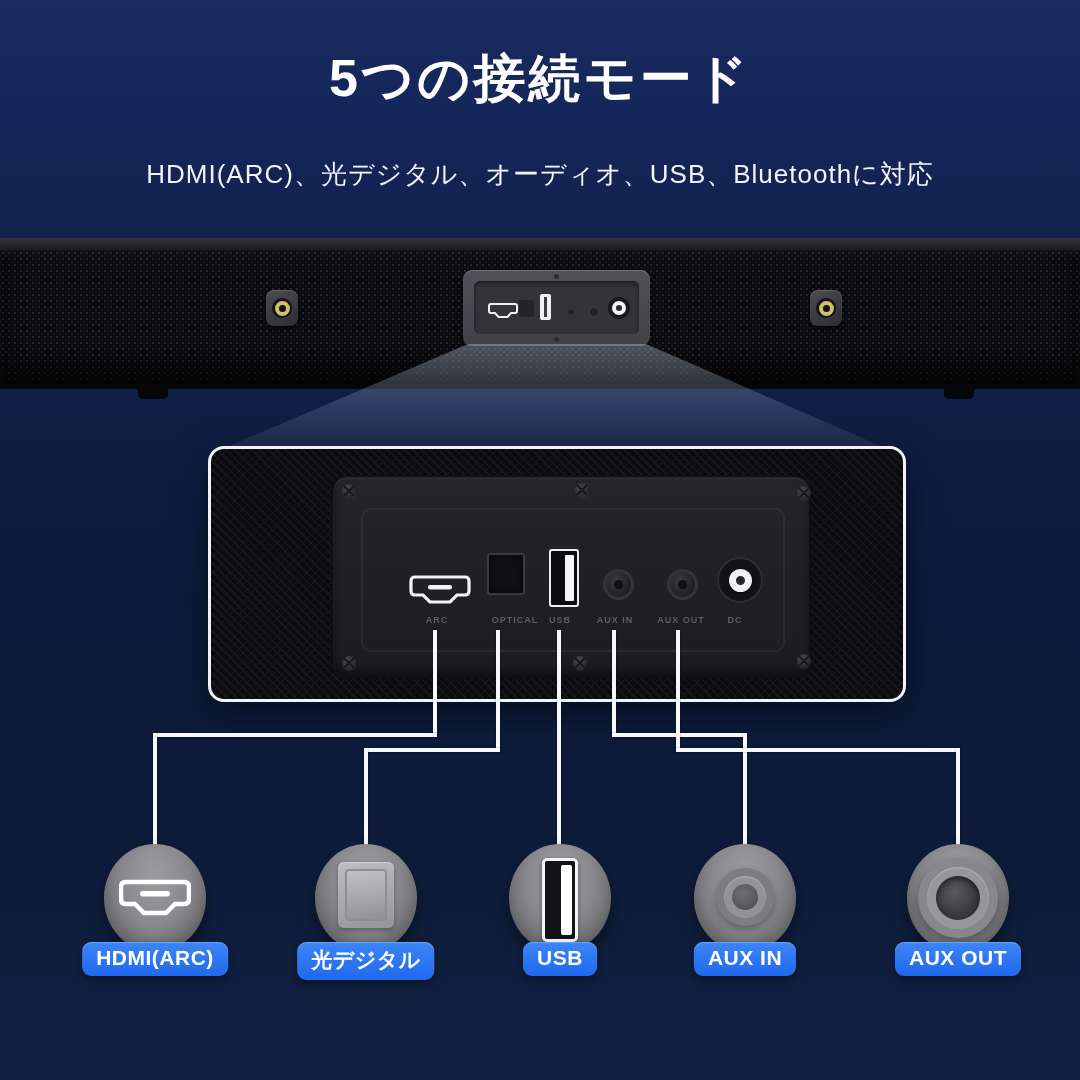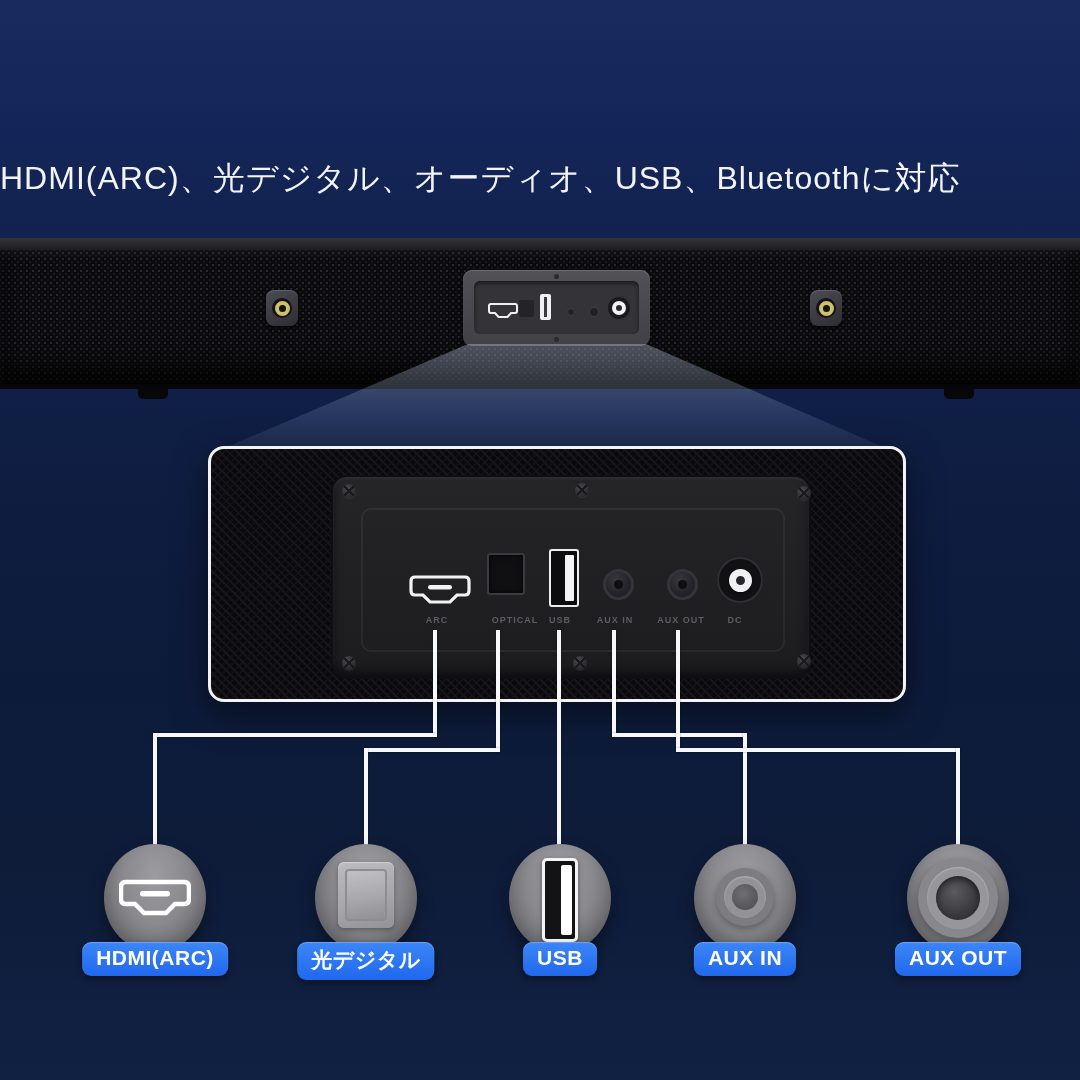--- a/index.html
+++ b/index.html
@@ -7,22 +7,22 @@
     position:relative;width:1080px;height:1080px;overflow:hidden;
     font-family:"Liberation Sans","DejaVu Sans",sans-serif;
     background:linear-gradient(180deg,#182a5e 0%,#14265a 10%,#102048 30%,#0d1b3c 55%,#0e1c3a 80%,#112142 100%);
   }
   
   .title{
     position:absolute;top:44px;left:0;width:100%;text-align:center;
     color:#ffffff;font-size:52px;font-weight:800;letter-spacing:3px;
   }
   .subtitle{
-    position:absolute;top:157px;left:0;width:100%;
-    color:#f2f4fa;font-size:32px;font-weight:500;letter-spacing:1px;
+    position:absolute;top:157px;left:0;width:100%;text-align:center;
+    color:#f2f4fa;font-size:26px;font-weight:500;letter-spacing:1px;
   }
   
   .bar{position:absolute;left:0;top:238px;width:1080px;height:160px;z-index:2;}
   .bar-top{position:absolute;left:0;top:0;width:100%;height:14px;
     background:linear-gradient(180deg,#34343b,#1d1d22 80%);}
   .bar-body{position:absolute;left:0;top:12px;width:100%;height:136px;
     background-color:#0b0b0e;
     background-image:radial-gradient(rgba(44,44,52,.85) 1px,transparent 1.35px),
                      radial-gradient(rgba(26,26,32,.9) 1px,transparent 1.35px);
     background-size:6px 6px;background-position:0 0,3px 3px;
@@ -115,20 +115,21 @@
     color:#ffffff;font-size:21px;font-weight:700;letter-spacing:.5px;
     padding:4px 14px 6px 14px;border-radius:9px;white-space:nowrap;
     box-shadow:0 3px 6px rgba(0,0,0,.4), inset 0 1px 1px rgba(255,255,255,.25);}
   svg{display:block;}
 </style>
 </head>
 <body>
 
 <div class="stage">
 
+  <div class="title">5つの接続モード</div>
   <div class="subtitle">HDMI(ARC)、光デジタル、オーディオ、USB、Bluetoothに対応</div>
 
   <div class="bar">
     <div class="bar-top"></div>
     <div class="bar-body"></div>
     <div class="bar-edge"></div>
     <div class="foot" style="left:138px;"></div>
     <div class="foot" style="left:944px;"></div>
     <div class="mount" style="left:266px;">
       <div class="mount-hole">

